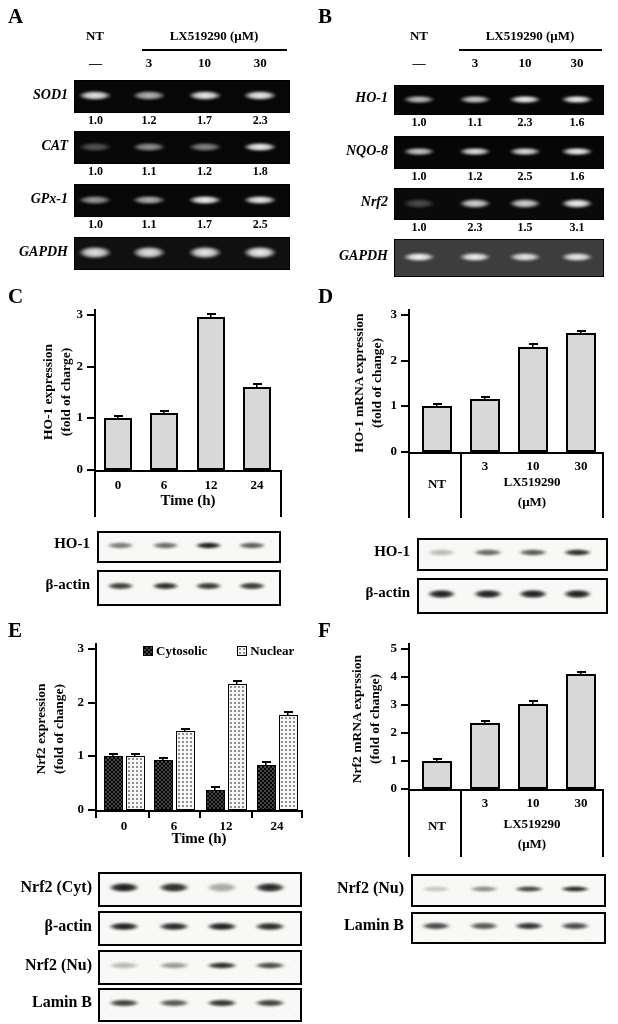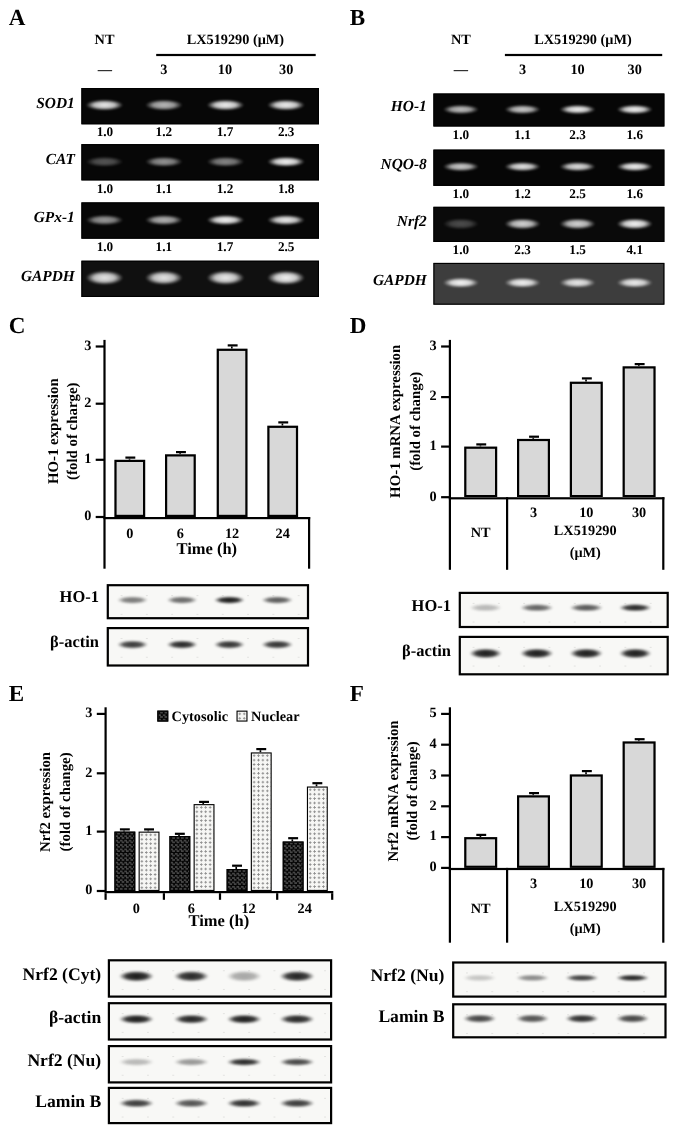--- a/index.html
+++ b/index.html
@@ -23,21 +23,21 @@
         transform:translate(-50%,-50%) rotate(-90deg);}
   .grp{font-size:13px;font-weight:bold;text-align:center;white-space:pre-line;width:140px;line-height:1.5;}
   .ntcell{font-size:13px;font-weight:bold;text-align:center;width:60px;}
   .bar{background:#d8d8d8;border:2px solid #000;box-sizing:border-box;}
   .pat-cyt{background-color:#161616;
            background-image:conic-gradient(#454545 25%,#060606 25% 50%,#454545 50% 75%,#060606 75%);
            background-size:4px 4px;border:1.5px solid #000;box-sizing:border-box;}
   .pat-nu{background-color:#f6f6f4;
           background-image:radial-gradient(#8f8f8f 0.9px, transparent 1.05px);
           background-size:4px 4px;border:1.5px solid #000;box-sizing:border-box;}
-  .legend{display:flex;gap:8px;align-items:center;}
+  .legend{display:flex;gap:30px;align-items:center;}
   .legend .item{display:flex;gap:3px;align-items:center;font-size:13px;font-weight:bold;}
   .legend .sw{width:10px;height:10px;display:inline-block;}
   .blot-label{font-weight:bold;text-align:right;width:120px;}
 </style>
 </head>
 <body>
 
 <div id="fig">
 
   <div class="abs panel-letter" style="left:8px;top:4px">A</div>
@@ -150,21 +150,21 @@
     <div class="abs val" style="left: 555.04px; top: 169px;">1.6</div>
     <div class="abs gene" style="left: 268px; top: 194px;">Nrf2</div>
     <div class="abs gel-box" style="left: 394px; top: 188px; width: 208px; height: 30px; background: rgb(10, 10, 10);"></div>
     <div class="abs band" style="left: 396.6px; top: 196.5px; width: 44.72px; height: 13px; background: radial-gradient(50% 50%, rgba(255, 255, 255, 0.28) 0%, rgba(255, 255, 255, 0.22) 42%, rgba(255, 255, 255, 0) 74%); filter: blur(1px);"></div>
     <div class="abs band" style="left: 452.76px; top: 196.5px; width: 44.72px; height: 13px; background: radial-gradient(50% 50%, rgba(255, 255, 255, 0.84) 0%, rgba(255, 255, 255, 0.67) 42%, rgba(255, 255, 255, 0) 74%); filter: blur(1px);"></div>
     <div class="abs band" style="left: 502.68px; top: 196.5px; width: 44.72px; height: 13px; background: radial-gradient(50% 50%, rgba(255, 255, 255, 0.84) 0%, rgba(255, 255, 255, 0.67) 42%, rgba(255, 255, 255, 0) 74%); filter: blur(1px);"></div>
     <div class="abs band" style="left: 554.68px; top: 196.5px; width: 44.72px; height: 13px; background: radial-gradient(50% 50%, rgba(255, 255, 255, 0.97) 0%, rgba(255, 255, 255, 0.78) 42%, rgba(255, 255, 255, 0) 74%); filter: blur(1px);"></div>
     <div class="abs val" style="left: 396.96px; top: 220px;">1.0</div>
     <div class="abs val" style="left: 453.12px; top: 220px;">2.3</div>
     <div class="abs val" style="left: 503.04px; top: 220px;">1.5</div>
-    <div class="abs val" style="left: 555.04px; top: 220px;">4.1</div>
+    <div class="abs val" style="left: 555.04px; top: 220px;">3.1</div>
     <div class="abs gene" style="left: 268px; top: 248px;">GAPDH</div>
     <div class="abs gel-box" style="left: 394px; top: 239px; width: 208px; height: 36px; background: rgb(61, 61, 61);"></div>
     <div class="abs band" style="left: 396.6px; top: 251px; width: 44.72px; height: 12px; background: radial-gradient(50% 50%, rgba(255, 255, 255, 0.97) 0%, rgba(255, 255, 255, 0.78) 42%, rgba(255, 255, 255, 0) 74%); filter: blur(1px);"></div>
     <div class="abs band" style="left: 452.76px; top: 251px; width: 44.72px; height: 12px; background: radial-gradient(50% 50%, rgba(255, 255, 255, 0.95) 0%, rgba(255, 255, 255, 0.76) 42%, rgba(255, 255, 255, 0) 74%); filter: blur(1px);"></div>
     <div class="abs band" style="left: 502.68px; top: 251px; width: 44.72px; height: 12px; background: radial-gradient(50% 50%, rgba(255, 255, 255, 0.9) 0%, rgba(255, 255, 255, 0.72) 42%, rgba(255, 255, 255, 0) 74%); filter: blur(1px);"></div>
     <div class="abs band" style="left: 554.68px; top: 251px; width: 44.72px; height: 12px; background: radial-gradient(50% 50%, rgba(255, 255, 255, 0.92) 0%, rgba(255, 255, 255, 0.74) 42%, rgba(255, 255, 255, 0) 74%); filter: blur(1px);"></div>
     <div class="abs line" style="left: 94px; top: 309px; width: 2px; height: 208px;"></div>
     <div class="abs line" style="left: 94px; top: 470px; width: 188px; height: 2px;"></div>
     <div class="abs line" style="left: 87px; top: 469px; width: 8px; height: 2px;"></div>
     <div class="abs tickl" style="left: 57px; top: 461px;">0</div>

